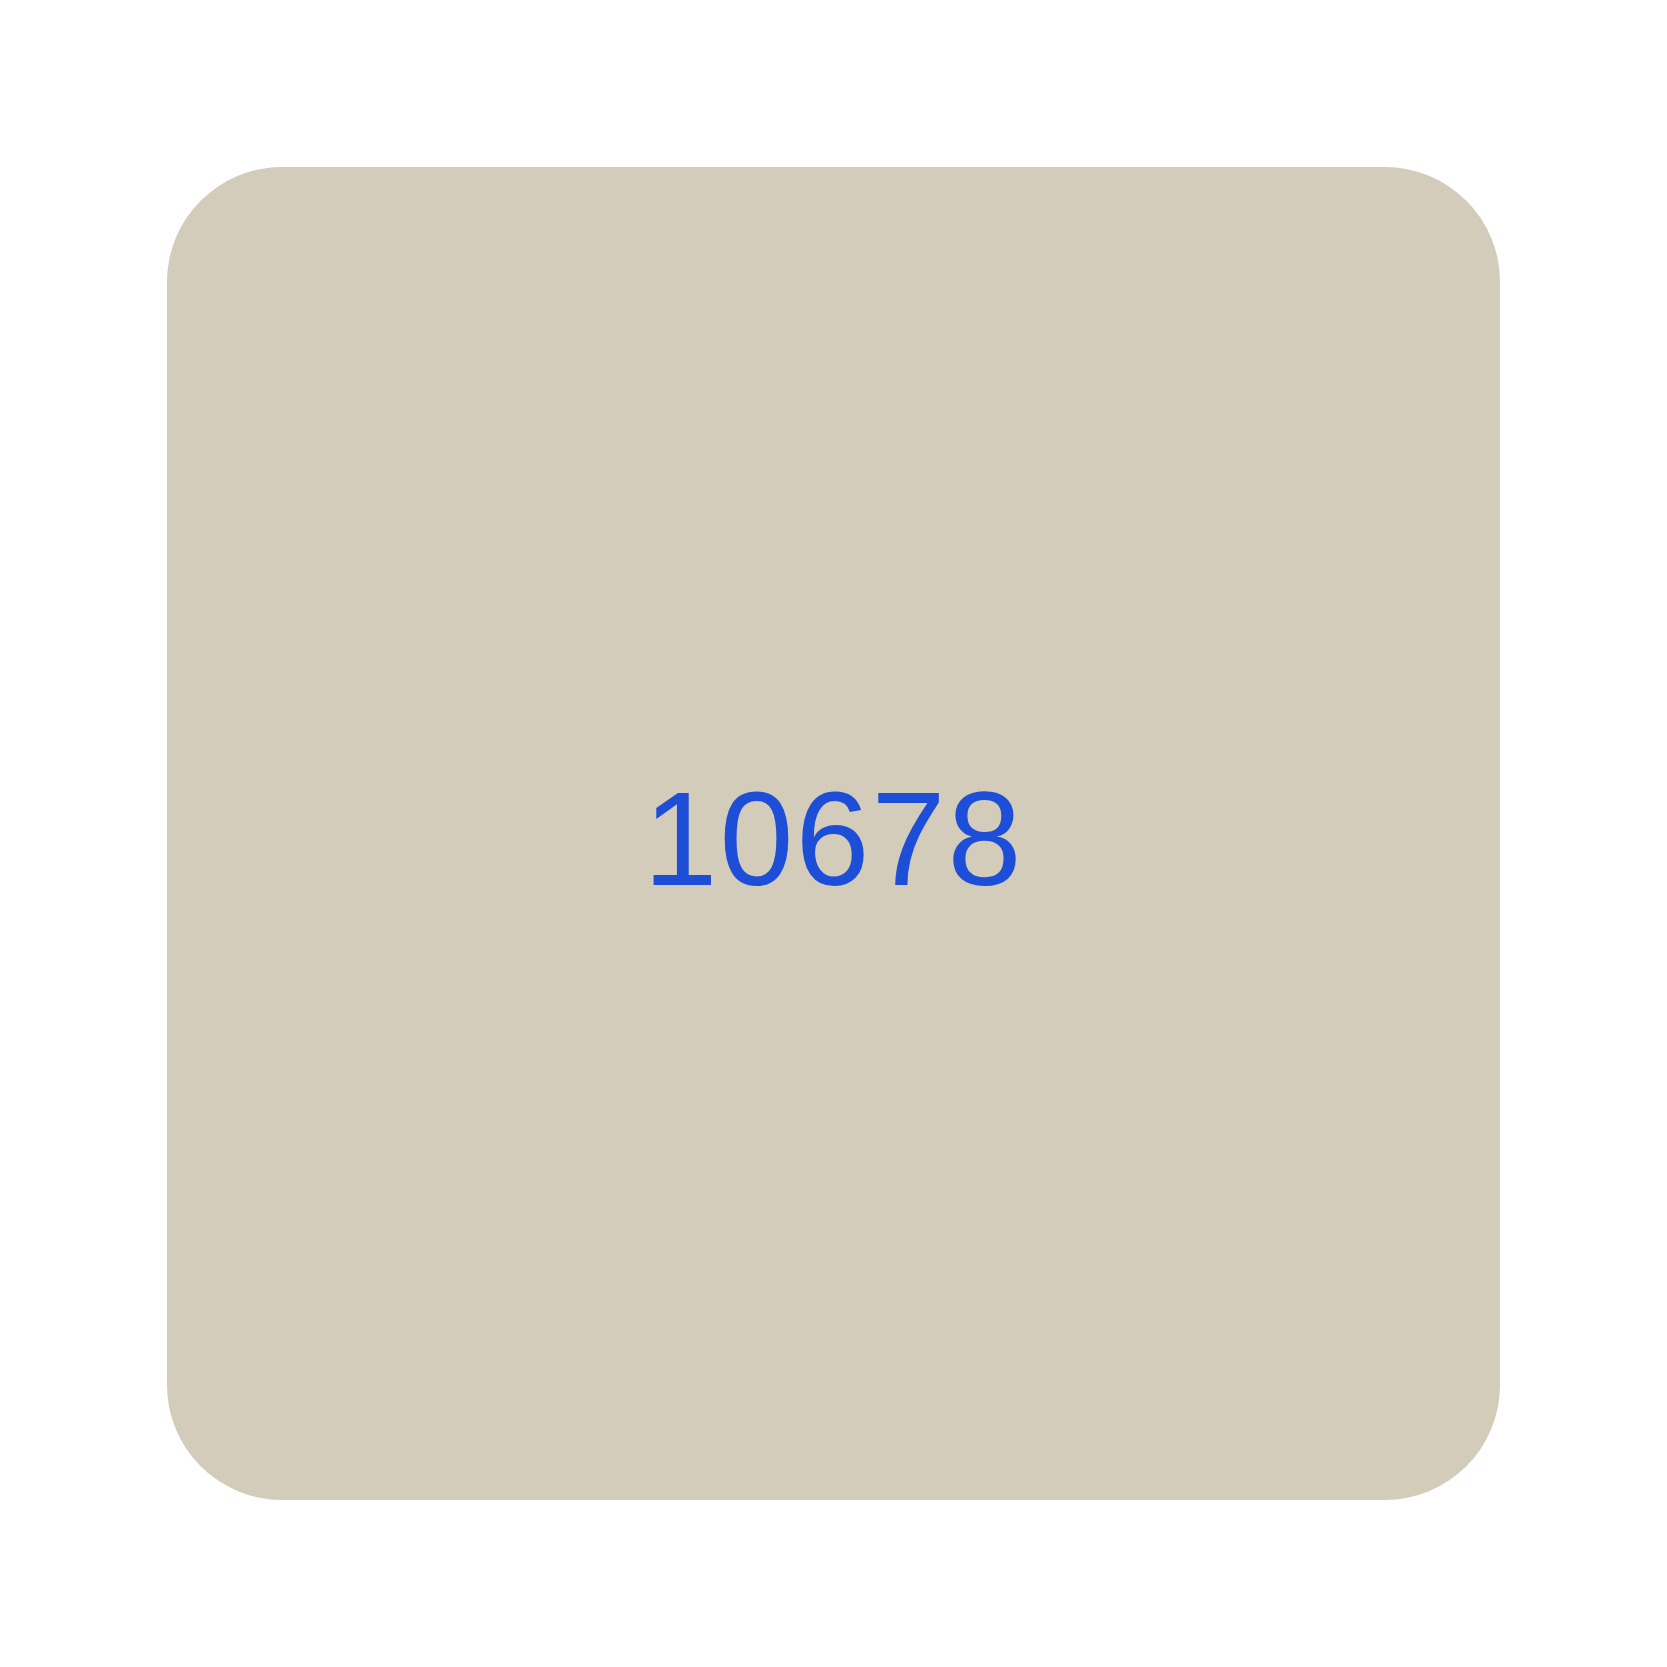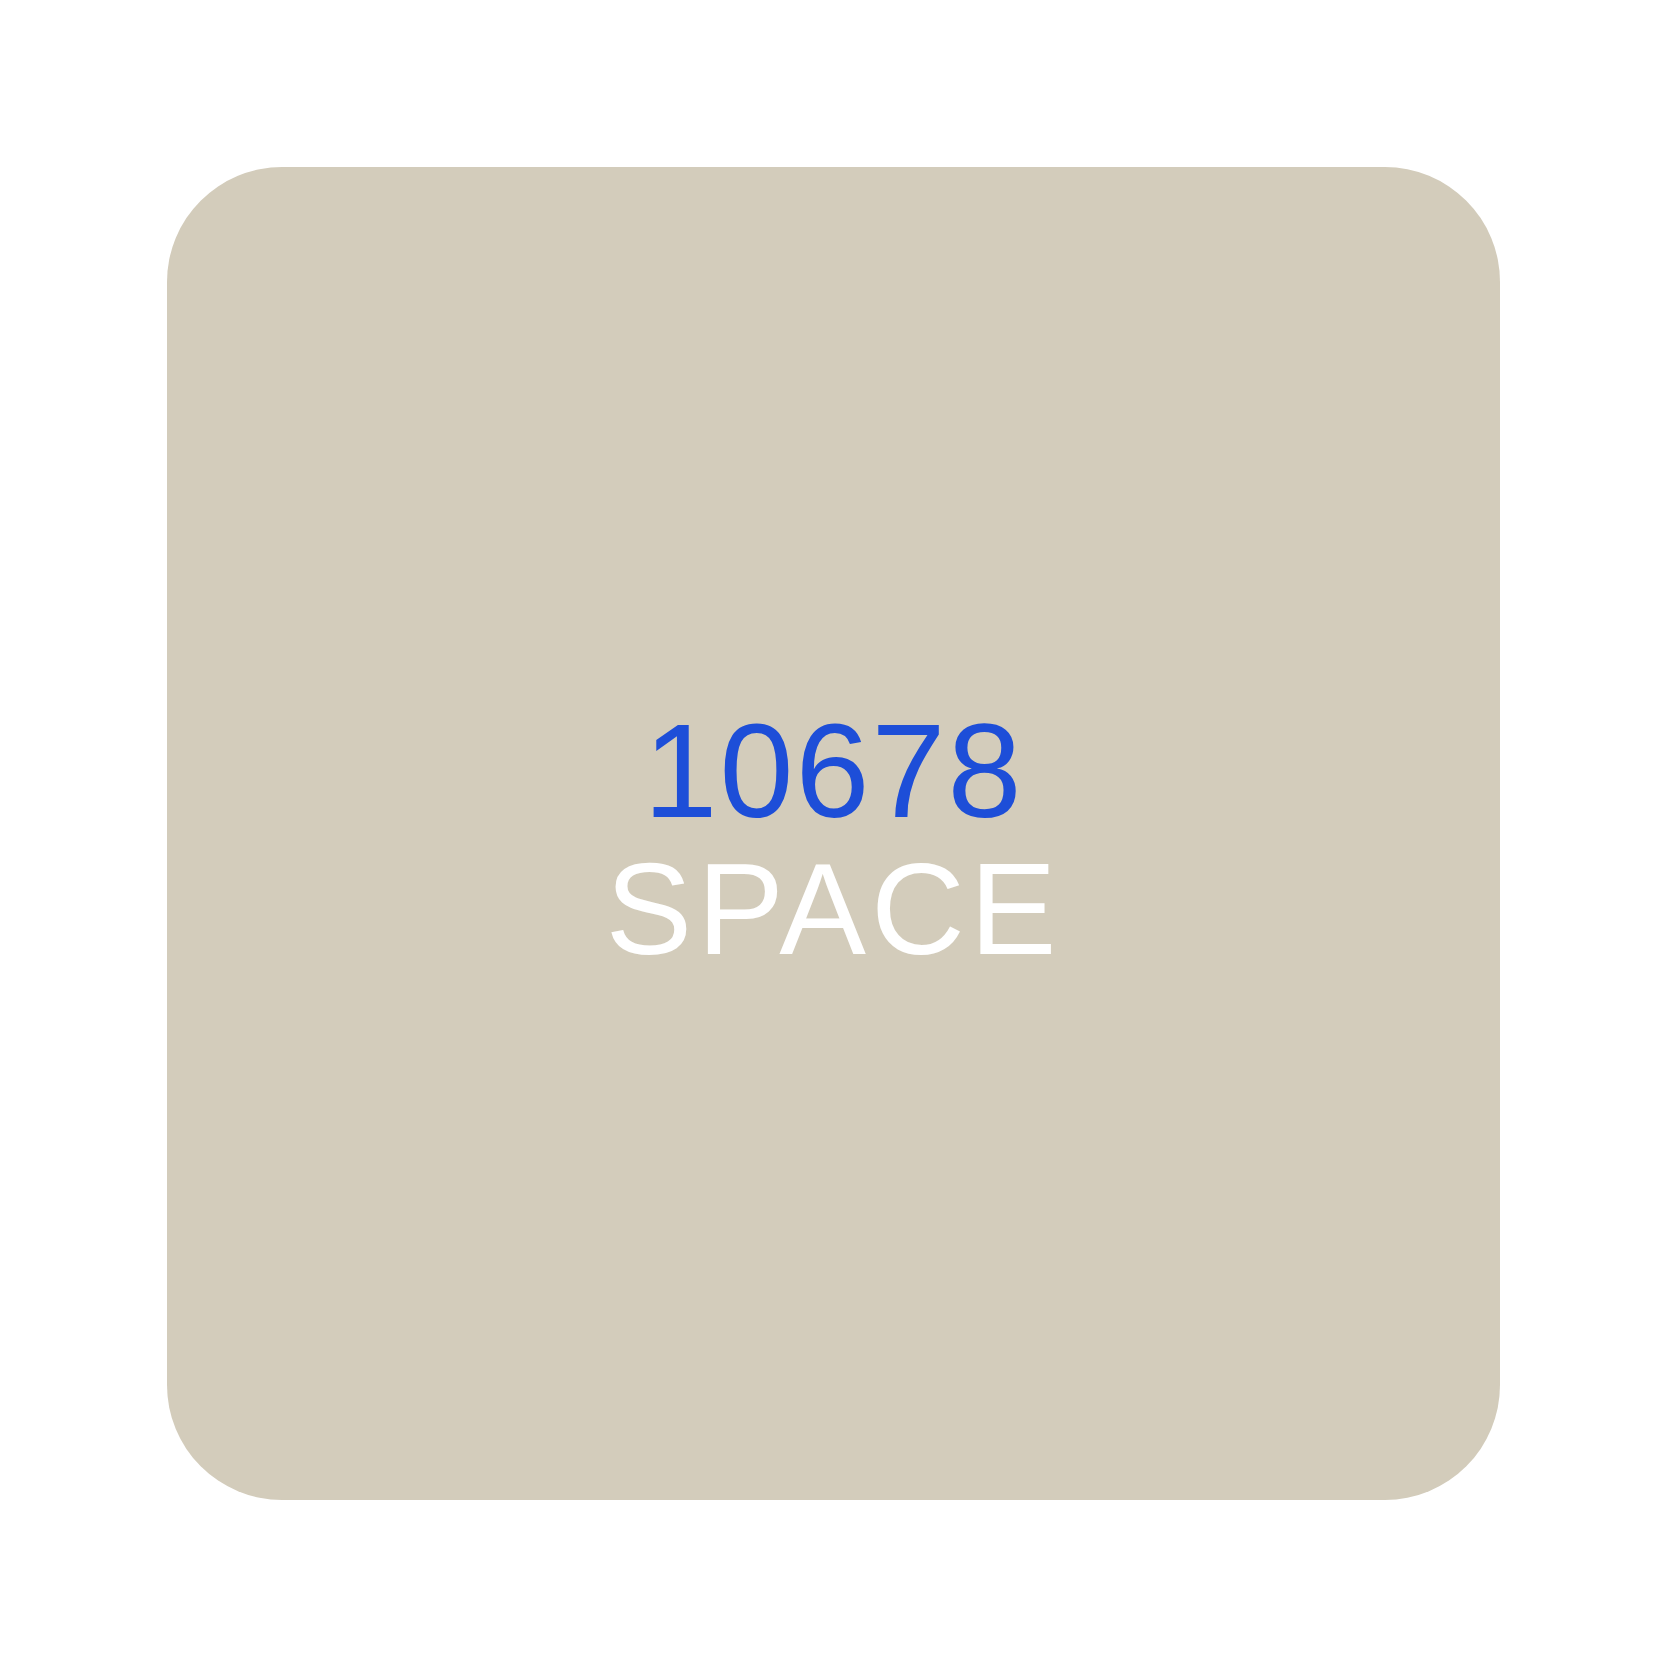--- a/index.html
+++ b/index.html
@@ -57,16 +57,15 @@
     margin-top: 6px;
   }
 </style>
 </head>
 <body>
 
 <div class="canvas">
   <div class="swatch" style="background-color: rgb(211, 204, 187);">
     <div class="swatch-text">
       <div class="swatch-code">10678</div>
-      <div class="swatch-name">SPACE</div>
     </div>
   </div>
 </div>
 
 </body></html>

